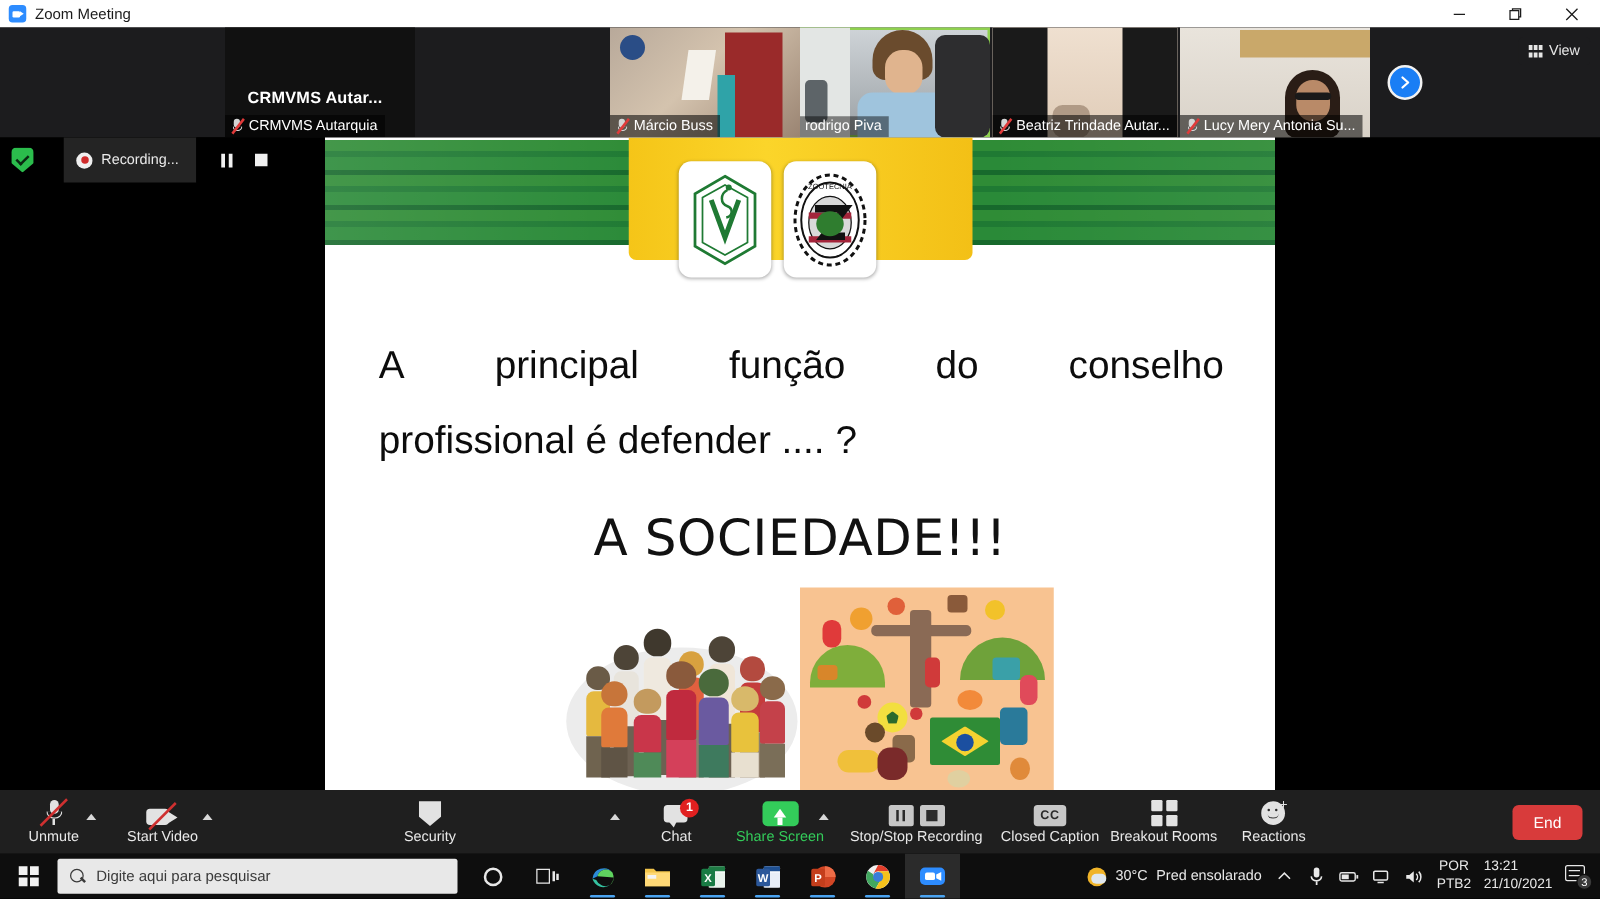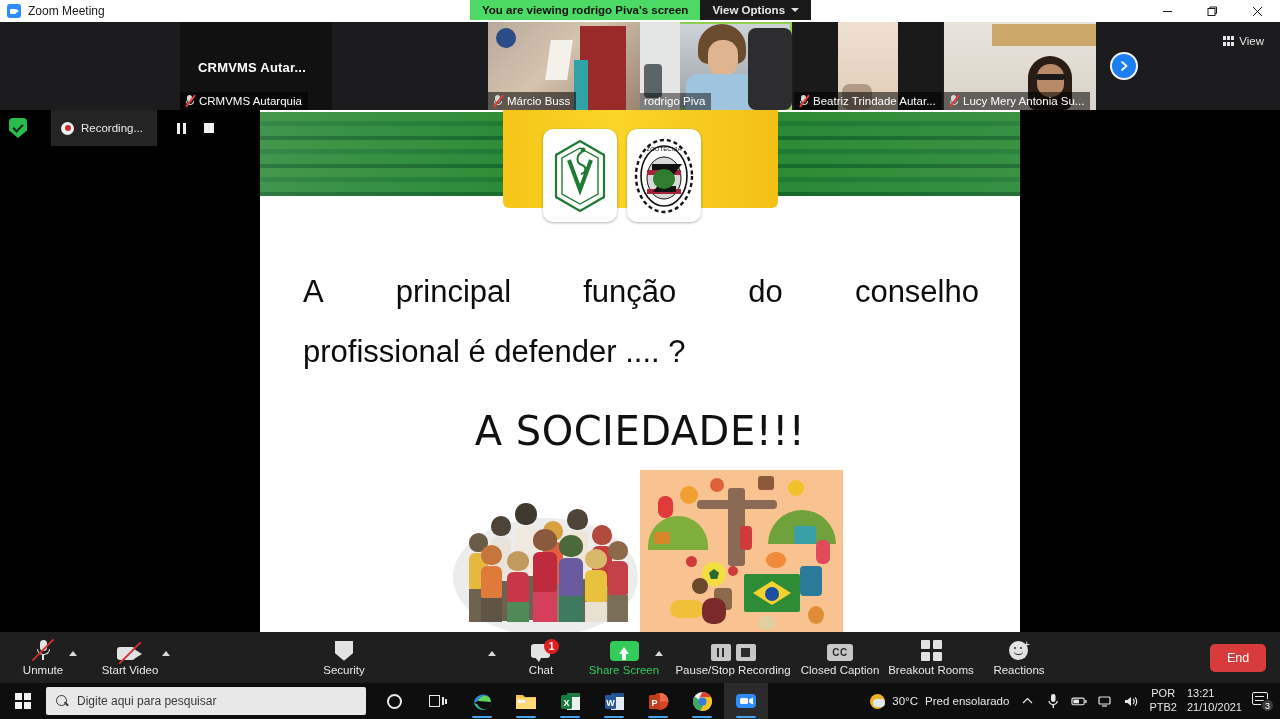--- a/index.html
+++ b/index.html
@@ -393,32 +393,25 @@
           </svg>
       </div>
       <div class="tb-btn">
         <svg width="11" height="11" viewBox="0 0 11 11">
             <path d="M1 1 L10 10 M10 1 L1 10" stroke="#1b1b1b" stroke-width="1"></path>
           </svg>
       </div>
     </div>
   </div>
 
-  <div class="viewbar">
-    <div class="viewbar-green">You are viewing rodrigo Piva's screen</div>
-    <div class="viewbar-opts">
-      <span>View Options</span>
-      <span class="caret-d"></span>
-    </div>
-  </div>
 
   <div class="filmstrip"></div>
 
   <div class="thumb" style="left:180px; width:152px; background:#111;">
-    <div class="strip-label" style="left:18px; top:38px;">CRMVMS  Autar...</div>
+    <div class="strip-label" style="left:18px; top:48px;">CRMVMS  Autar...</div>
     <div class="namechip">
       <span class="mic-muted">
           <i class="body"></i>
           <i class="stand"></i>
           <i class="slash"></i>
         </span>
       <span>CRMVMS Autarquia</span>
     </div>
   </div>
 
@@ -713,21 +706,21 @@
               <span class="pp">
                 <i></i>
                 <i></i>
               </span>
             </span>
           <span class="recbtn">
               <span class="sq"></span>
             </span>
         </span>
       </span>
-      <span class="lbl">Pause/Stop Recording</span>
+      <span class="lbl">Stop/Stop Recording</span>
     </div>
 
     <div class="tb-item" style="left:797px; width:86px;">
       <span class="tb-ico">
         <span class="cc-ico">CC</span>
       </span>
       <span class="lbl">Closed Caption</span>
     </div>
 
     <div class="tb-item" style="left:883px; width:96px;">

